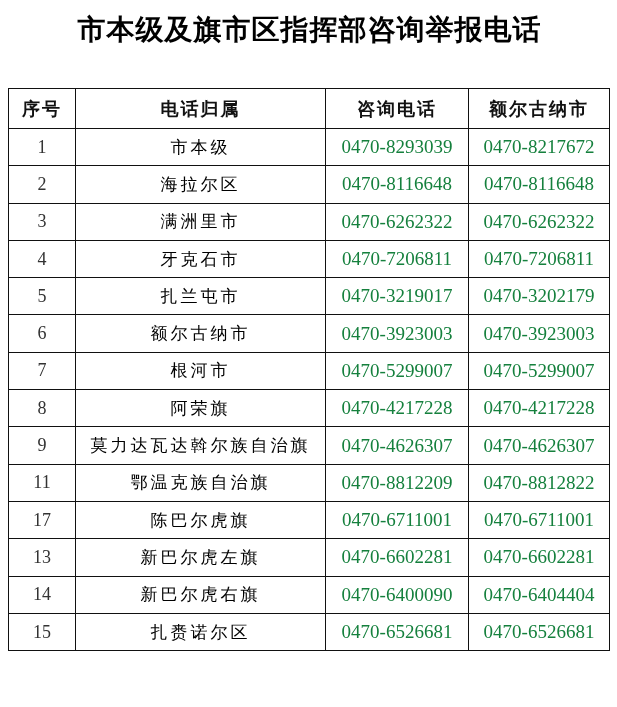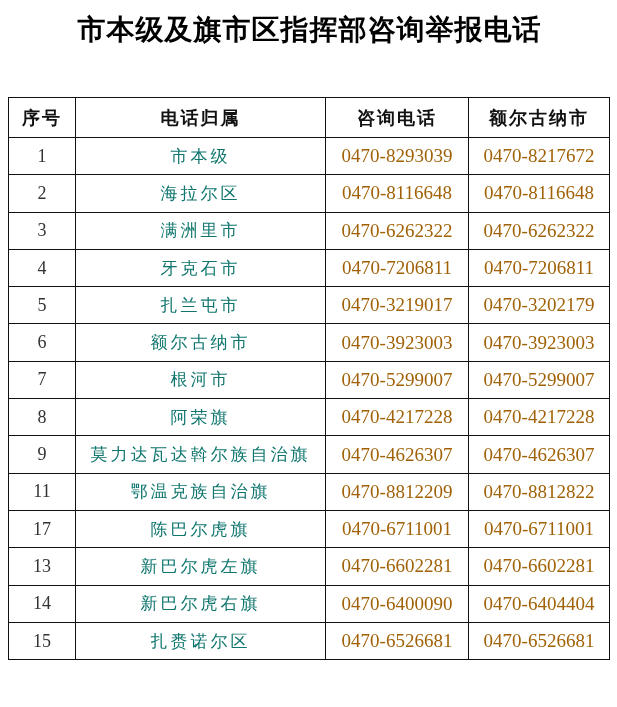--- a/index.html
+++ b/index.html
@@ -23,21 +23,21 @@
     text-align: center;
     font-family: "Liberation Sans", sans-serif;
     font-weight: bold;
     font-size: 28px;
     letter-spacing: 1px;
     color: #000000;
     margin: 1px;
   }
   table.phone-table {
     position: absolute;
-    top: 97px;
+    top: 88px;
     left: 8px;
     width: 601px;
     border-collapse: collapse;
     table-layout: fixed;
     background: #ffffff;
   }
   table.phone-table th,
   table.phone-table td {
     border: 1px solid #111111;
     text-align: center;
@@ -59,26 +59,26 @@
   }
   td.cell-no {
     font-family: "Liberation Serif", serif;
     font-size: 18px;
     color: #333333;
   }
   td.cell-owner {
     font-family: "DejaVu Serif", serif;
     font-size: 17px;
     letter-spacing: 3px;
-    color: #0f766e;
+    color: #000000;
   }
   td.cell-phone {
     font-family: "Liberation Serif", serif;
     font-size: 19px;
-    color: #a16207;
+    color: #15803d;
   }
   col.col-no     { width: 67px; }
   col.col-owner  { width: 250px; }
   col.col-consult{ width: 143px; }
   col.col-report { width: 141px; }
 </style>
 </head>
 <body>
 
 <h1 class="page-title">市本级及旗市区指挥部咨询举报电话</h1>

